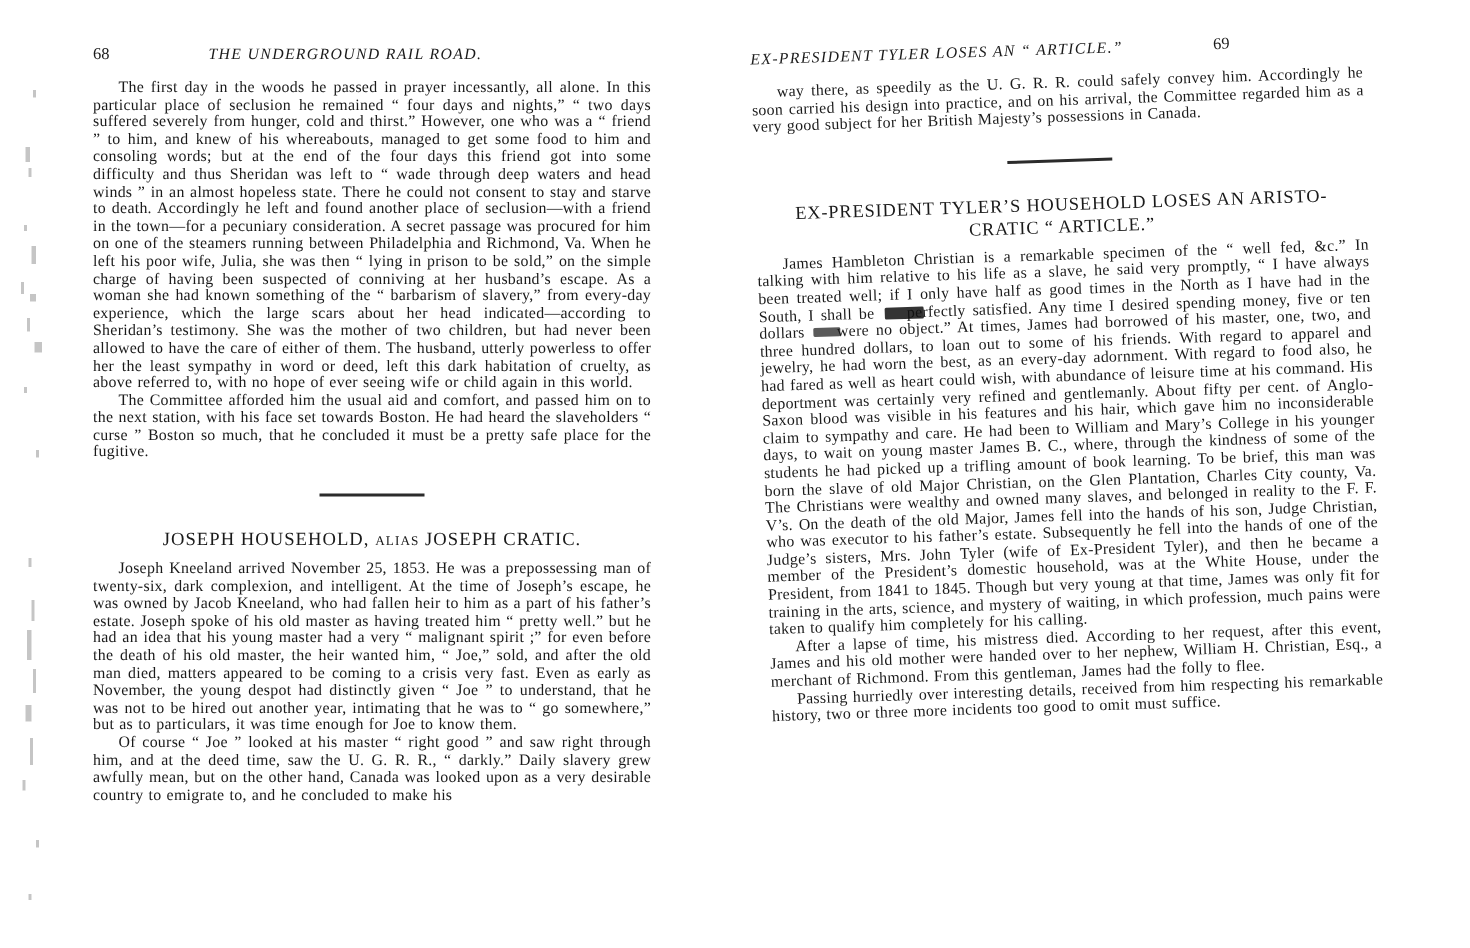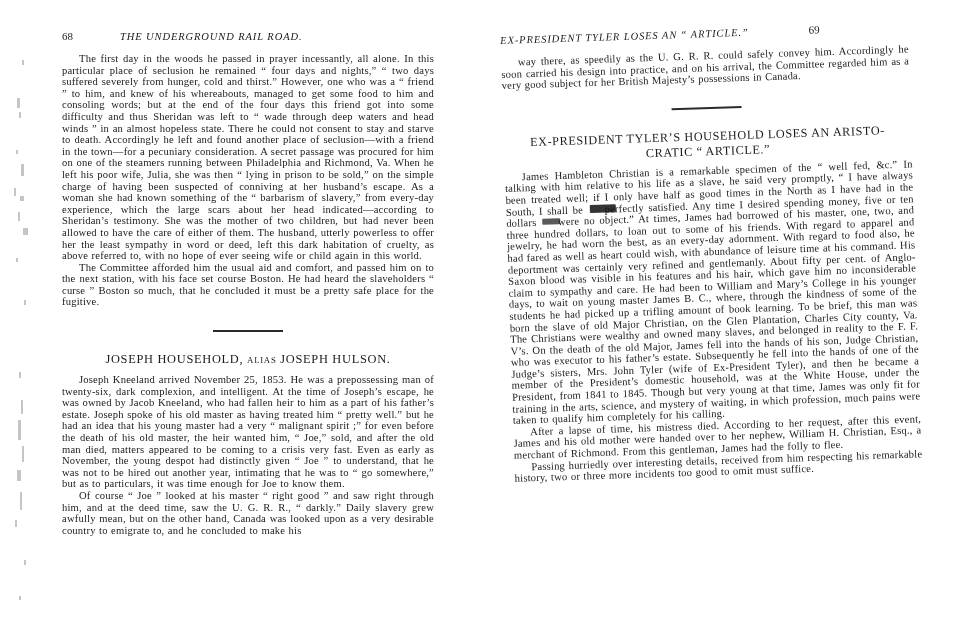--- a/index.html
+++ b/index.html
@@ -55,21 +55,21 @@
     white-space: nowrap;
   }
   .runhead-left  { justify-content: flex-start; }
   .runhead-right { justify-content: flex-start; }
 
   .folio {
     font-style: normal;
     font-size: 11px;
     letter-spacing: 0;
   }
-  .runhead-left .folio  { margin-right: 47px; }
+  .runhead-left .folio  { margin-right: 66px; }
   .runhead-right .folio { margin-left: 60px; }
 
   .runhead-title { font-size: 10.5px; }
 
   
   .para {
     margin: 0;
     text-indent: 17px;
     text-align: justify;
     font-size: 10.6px;
@@ -200,29 +200,29 @@
   <div class="page page-left">
     <div class="skew-left">
 
       <div class="runhead runhead-left">
         <span class="folio">68</span>
         <span class="runhead-title">THE UNDERGROUND RAIL ROAD.</span>
       </div>
 
       <div class="body-block">
         <p class="para">The first day in the woods he passed in prayer incessantly, all alone. In this particular place of seclusion he remained “ four days and nights,” “ two days suffered severely from hunger, cold and thirst.” However, one who was a “ friend ” to him, and knew of his whereabouts, managed to get some food to him and consoling words; but at the end of the four days this friend got into some difficulty and thus Sheridan was left to “ wade through deep waters and head winds ” in an almost hopeless state. There he could not consent to stay and starve to death. Accordingly he left and found another place of seclusion—with a friend in the town—for a pecuniary consideration. A secret passage was procured for him on one of the steamers running between Philadelphia and Richmond, Va. When he left his poor wife, Julia, she was then “ lying in prison to be sold,” on the simple charge of having been suspected of conniving at her husband’s escape. As a woman she had known something of the “ barbarism of slavery,” from every-day experience, which the large scars about her head indicated—according to Sheridan’s testimony. She was the mother of two children, but had never been allowed to have the care of either of them. The husband, utterly powerless to offer her the least sympathy in word or deed, left this dark habitation of cruelty, as above referred to, with no hope of ever seeing wife or child again in this world.</p>
-        <p class="para">The Committee afforded him the usual aid and comfort, and passed him on to the next station, with his face set course Boston. He had heard the slaveholders “ curse ” Boston so much, that he concluded it must be a pretty safe place for the fugitive.</p>
+        <p class="para">The Committee afforded him the usual aid and comfort, and passed him on to the next station, with his face set towards Boston. He had heard the slaveholders “ curse ” Boston so much, that he concluded it must be a pretty safe place for the fugitive.</p>
       </div>
 
       <div class="rule-wrap">
         <span class="rule"></span>
       </div>
 
       <h2 class="sec-head">
-        <span>JOSEPH HOUSEHOLD,</span><span>&nbsp;</span><span class="smallcaps">ALIAS</span><span>&nbsp;</span><span>JOSEPH HULSON.</span>
+        <span>JOSEPH HOUSEHOLD,</span><span>&nbsp;</span><span class="smallcaps">ALIAS</span><span>&nbsp;</span><span>JOSEPH CRATIC.</span>
       </h2>
 
       <div>
         <p class="para">Joseph Kneeland arrived November 25, 1853. He was a prepossessing man of twenty-six, dark complexion, and intelligent. At the time of Joseph’s escape, he was owned by Jacob Kneeland, who had fallen heir to him as a part of his father’s estate. Joseph spoke of his old master as having treated him “ pretty well.” but he had an idea that his young master had a very “ malignant spirit ;” for even before the death of his old master, the heir wanted him, “ Joe,” sold, and after the old man died, matters appeared to be coming to a crisis very fast. Even as early as November, the young despot had distinctly given “ Joe ” to understand, that he was not to be hired out another year, intimating that he was to “ go somewhere,” but as to particulars, it was time enough for Joe to know them.</p>
         <p class="para">Of course “ Joe ” looked at his master “ right good ” and saw right through him, and at the deed time, saw the U. G. R. R., “ darkly.” Daily slavery grew awfully mean, but on the other hand, Canada was looked upon as a very desirable country to emigrate to, and he concluded to make his</p>
       </div>
 
     </div>
   </div>
 

